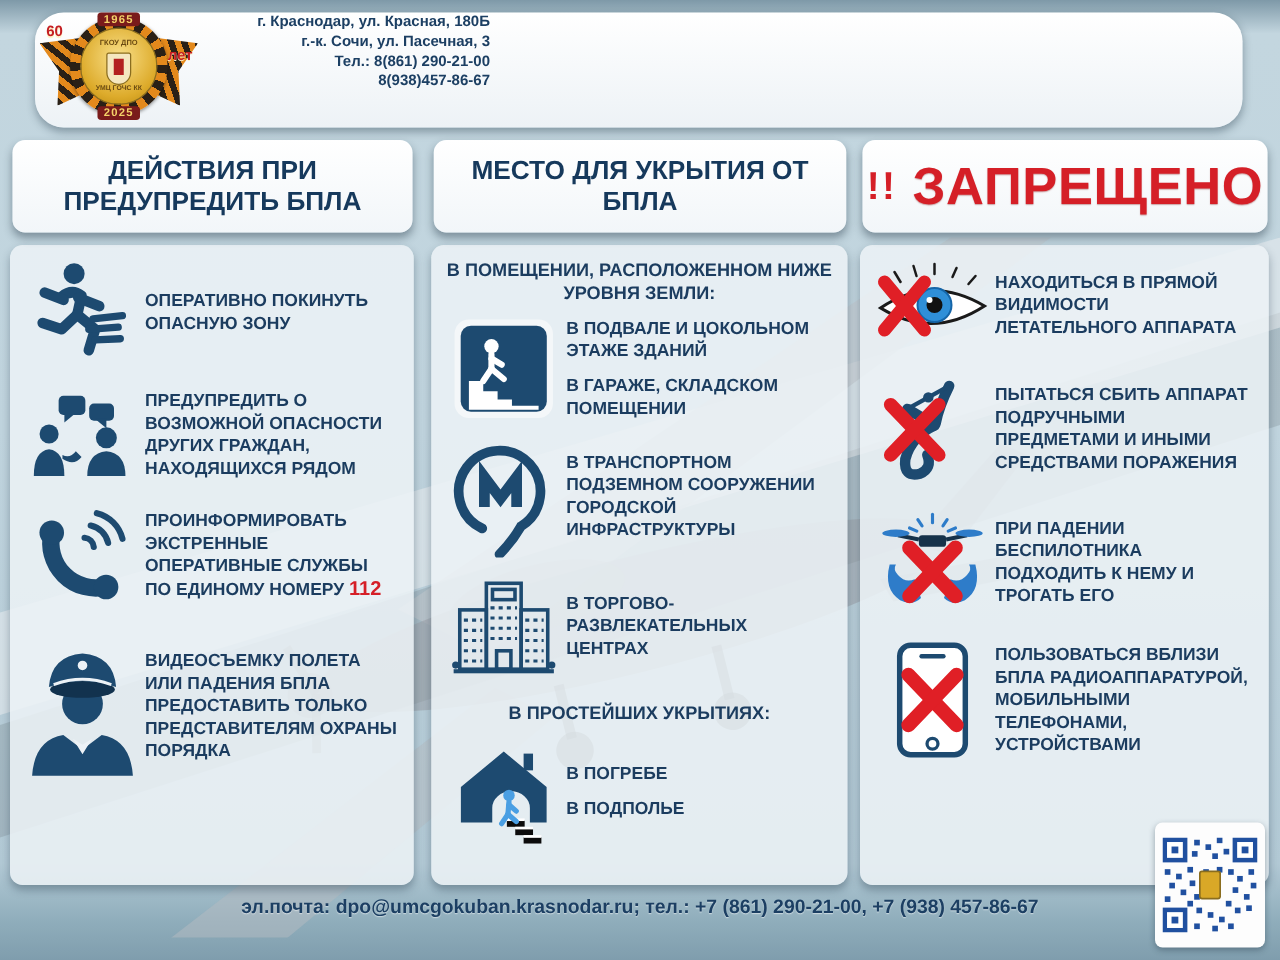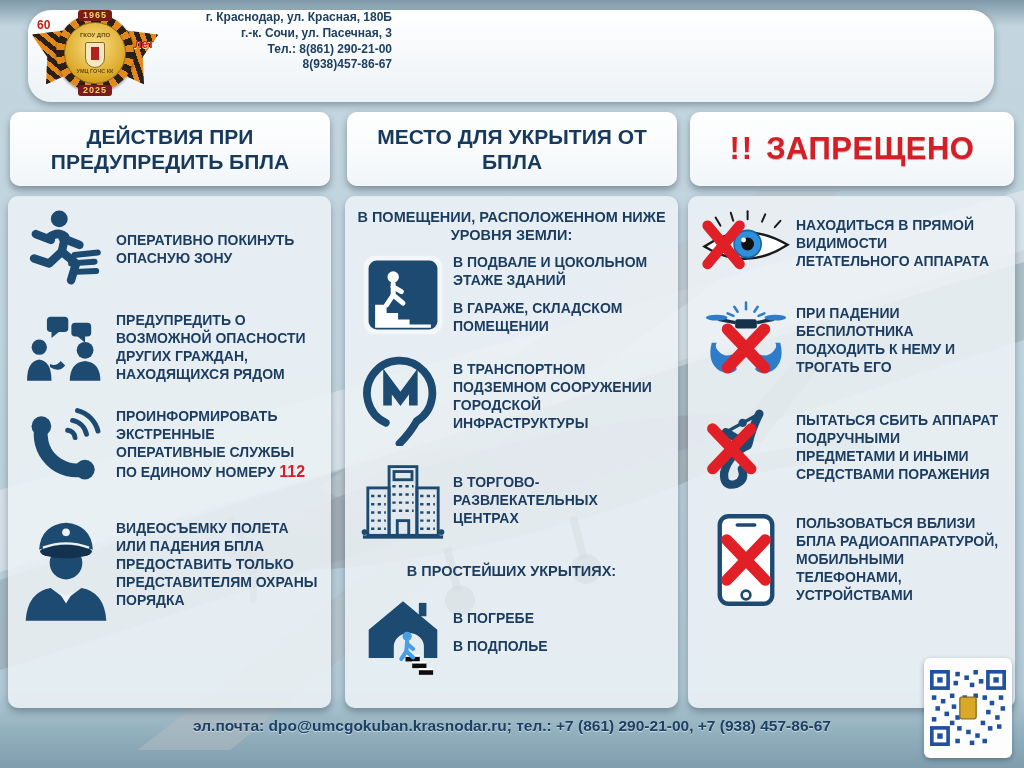--- a/index.html
+++ b/index.html
@@ -49,21 +49,21 @@
 
   
   .colhead { position:absolute; top:112px; height:74px; background:linear-gradient(#ffffff,#f2f6f9);
     border-radius:10px; box-shadow:0 4px 7px rgba(30,50,65,.42);
     display:flex; align-items:center; justify-content:center; text-align:center;
     color:#16395c; font-weight:bold; font-size:21px; line-height:1.2; z-index:3; }
   #ch1 { left:10px;  width:320px; }
   #ch2 { left:347px; width:330px; }
   #ch3 { left:690px; width:324px; }
   .ban-marks { color:#d51f27; font-size:31px; margin-right:12px; letter-spacing:2px; }
-  .ban-word  { color:#d51f27; font-size:31px; letter-spacing:.5px; text-shadow:0 1px 1px rgba(120,0,0,.35); }
+  .ban-word  { color:#d51f27; font-size:42px; letter-spacing:.5px; text-shadow:0 1px 1px rgba(120,0,0,.35); }
 
   
   .panel { position:absolute; top:196px; height:512px; background:rgba(236,242,246,.86);
     border-radius:10px; box-shadow:0 4px 7px rgba(30,50,65,.35); z-index:2;
     padding:12px 8px 8px; display:flex; flex-direction:column; }
   #p1 { left:8px;   width:323px; }
   #p2 { left:345px; width:333px; }
   #p3 { left:688px; width:327px; }
 
   .p-row { display:flex; align-items:center; }
@@ -341,20 +341,39 @@
           <line x1="12" y1="22" x2="52" y2="70"></line>
           <line x1="52" y1="22" x2="12" y2="70"></line>
         </g>
       </svg>
     </div>
     <div class="txt">НАХОДИТЬСЯ В ПРЯМОЙ ВИДИМОСТИ ЛЕТАТЕЛЬНОГО АППАРАТА</div>
   </div>
 
   <div class="p-row">
     <div class="icn">
+      <svg width="84" height="92" viewBox="0 0 100 110">
+        <g stroke="#1d4a70" stroke-width="10" fill="none" stroke-linecap="round">
+          <path d="M66 14 Q56 34 53 50"></path>
+          <path d="M26 36 Q40 44 51 52"></path>
+          <path d="M52 52 Q30 62 24 84 Q22 102 38 98 Q50 93 45 80"></path>
+        </g>
+        <line x1="66" y1="14" x2="26" y2="36" stroke="#1d4a70" stroke-width="4"></line>
+        <circle cx="46" cy="25" r="5" fill="#1d4a70"></circle>
+        <g stroke="#e01f26" stroke-width="13" stroke-linecap="round">
+          <line x1="10" y1="32" x2="56" y2="80"></line>
+          <line x1="56" y1="32" x2="10" y2="80"></line>
+        </g>
+      </svg>
+    </div>
+    <div class="txt">ПЫТАТЬСЯ СБИТЬ АППАРАТ ПОДРУЧНЫМИ ПРЕДМЕТАМИ И ИНЫМИ СРЕДСТВАМИ ПОРАЖЕНИЯ</div>
+  </div>
+
+  <div class="p-row">
+    <div class="icn">
       <svg width="92" height="88" viewBox="0 0 110 100">
         <g stroke="#2e7cc9" stroke-width="3" stroke-linecap="round">
           <line x1="41" y1="9" x2="45" y2="15"></line>
             <line x1="55" y1="4" x2="55" y2="12"></line>
           <line x1="69" y1="9" x2="65" y2="15"></line>
             <line x1="33" y1="17" x2="40" y2="20"></line>
           <line x1="77" y1="17" x2="70" y2="20"></line>
         </g>
         <rect x="42" y="24" width="26" height="11" rx="3" fill="#16324a"></rect>
         <line x1="42" y1="28" x2="22" y2="24" stroke="#16324a" stroke-width="4"></line>
@@ -363,39 +382,20 @@
         <ellipse cx="90" cy="22" rx="13" ry="3.5" fill="#2e7cc9"></ellipse>
         <path d="M14 52 Q8 76 24 86 Q36 92 44 84 L38 66 Q29 70 22 62 Q17 57 20 52 Z" fill="#2e7cc9"></path>
         <path d="M96 52 Q102 76 86 86 Q74 92 66 84 L72 66 Q81 70 88 62 Q93 57 90 52 Z" fill="#2e7cc9"></path>
         <g stroke="#e01f26" stroke-width="14" stroke-linecap="round">
           <line x1="33" y1="36" x2="77" y2="82"></line>
           <line x1="77" y1="36" x2="33" y2="82"></line>
         </g>
       </svg>
     </div>
     <div class="txt">ПРИ ПАДЕНИИ БЕСПИЛОТНИКА ПОДХОДИТЬ К НЕМУ И ТРОГАТЬ ЕГО</div>
-  </div>
-
-  <div class="p-row">
-    <div class="icn">
-      <svg width="84" height="92" viewBox="0 0 100 110">
-        <g stroke="#1d4a70" stroke-width="10" fill="none" stroke-linecap="round">
-          <path d="M66 14 Q56 34 53 50"></path>
-          <path d="M26 36 Q40 44 51 52"></path>
-          <path d="M52 52 Q30 62 24 84 Q22 102 38 98 Q50 93 45 80"></path>
-        </g>
-        <line x1="66" y1="14" x2="26" y2="36" stroke="#1d4a70" stroke-width="4"></line>
-        <circle cx="46" cy="25" r="5" fill="#1d4a70"></circle>
-        <g stroke="#e01f26" stroke-width="13" stroke-linecap="round">
-          <line x1="10" y1="32" x2="56" y2="80"></line>
-          <line x1="56" y1="32" x2="10" y2="80"></line>
-        </g>
-      </svg>
-    </div>
-    <div class="txt">ПЫТАТЬСЯ СБИТЬ АППАРАТ ПОДРУЧНЫМИ ПРЕДМЕТАМИ И ИНЫМИ СРЕДСТВАМИ ПОРАЖЕНИЯ</div>
   </div>
 
   <div class="p-row">
     <div class="icn">
       <svg width="70" height="98" viewBox="0 0 80 110">
         <rect x="10" y="5" width="60" height="100" rx="10" fill="#ffffff" stroke="#1d4a70" stroke-width="5"></rect>
         <line x1="30" y1="15" x2="50" y2="15" stroke="#1d4a70" stroke-width="4" stroke-linecap="round"></line>
         <circle cx="40" cy="95" r="5" fill="none" stroke="#1d4a70" stroke-width="3"></circle>
         <g stroke="#e01f26" stroke-width="13" stroke-linecap="round">
           <line x1="18" y1="32" x2="62" y2="78"></line>

